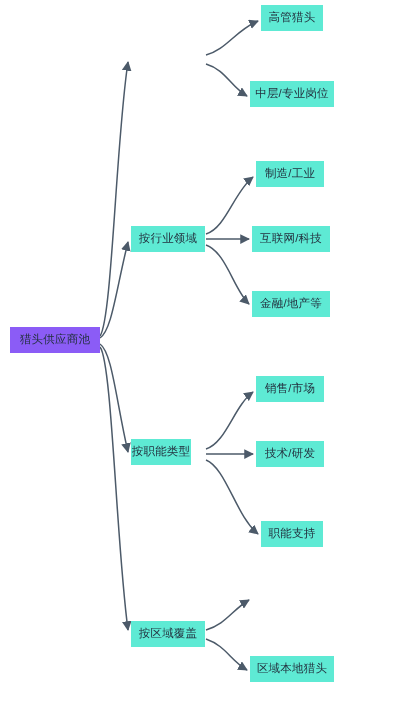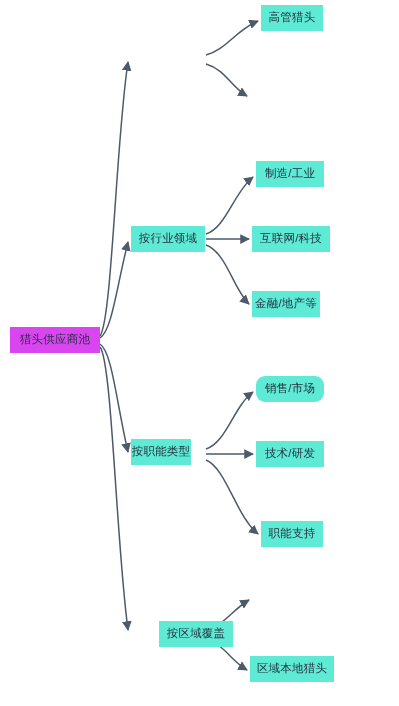--- a/index.html
+++ b/index.html
@@ -32,21 +32,21 @@
     line-height: 1;
     letter-spacing: 0.2px;
     display: flex;
     align-items: center;
     justify-content: center;
     white-space: nowrap;
     height: 26px;
     padding: 0 9px;
   }
   .node-root {
-    background: #d946ef;
+    background: #8b5cf6;
   }
 </style>
 </head>
 <body>
 
 <div id="canvas">
 
   <svg id="edge-layer" viewBox="0 0 399 706" width="399" height="706" xmlns="http://www.w3.org/2000/svg">
     <defs>
       <marker id="arrow" viewBox="0 0 10 10" refX="9" refY="5" markerWidth="6.5" markerHeight="6.5" orient="auto-start-reverse">
@@ -77,47 +77,50 @@
     </g>
   </svg>
 
   <div class="node node-root" style="left:10px; top:327px; width:90px;">
     <span>猎头供应商池</span>
   </div>
 
   <div class="node" style="left:261px; top:5px; width:62px;">
     <span>高管猎头</span>
   </div>
+  <div class="node" style="left:250px; top:81px; width:84px;">
+    <span>中层/专业岗位</span>
+  </div>
 
   <div class="node" style="left:131px; top:226px; width:74px;">
     <span>按行业领域</span>
   </div>
   <div class="node" style="left:256px; top:161px; width:68px;justify-content:center;">
     <span>制造/工业</span>
   </div>
   <div class="node" style="left:252px; top:226px; width:78px;">
     <span>互联网/科技</span>
   </div>
-  <div class="node" style="left:252px; top:291px; width:68px;align-items:center;">
+  <div class="node" style="left:252px; top:291px; width:78px;align-items:center;">
     <span>金融/地产等</span>
   </div>
 
   <div class="node" style="left:131px; top:439px; width:60px;font-family:Liberation Mono, monospace;">
     <span>按职能类型</span>
   </div>
-  <div class="node" style="left:256px; top:376px; width:68px;border-radius:9px;">
+  <div class="node" style="left:256px; top:376px; width:68px;">
     <span>销售/市场</span>
   </div>
   <div class="node" style="left:256px; top:441px; width:68px;">
     <span>技术/研发</span>
   </div>
   <div class="node" style="left:261px; top:521px; width:62px;">
     <span>职能支持</span>
   </div>
 
-  <div class="node" style="left:131px; top:621px; width:74px;margin-left:28px;">
+  <div class="node" style="left:131px; top:621px; width:74px;">
     <span>按区域覆盖</span>
   </div>
   <div class="node" style="left:250px; top:656px; width:84px;">
     <span>区域本地猎头</span>
   </div>
 
 </div>
 
 </body></html>

